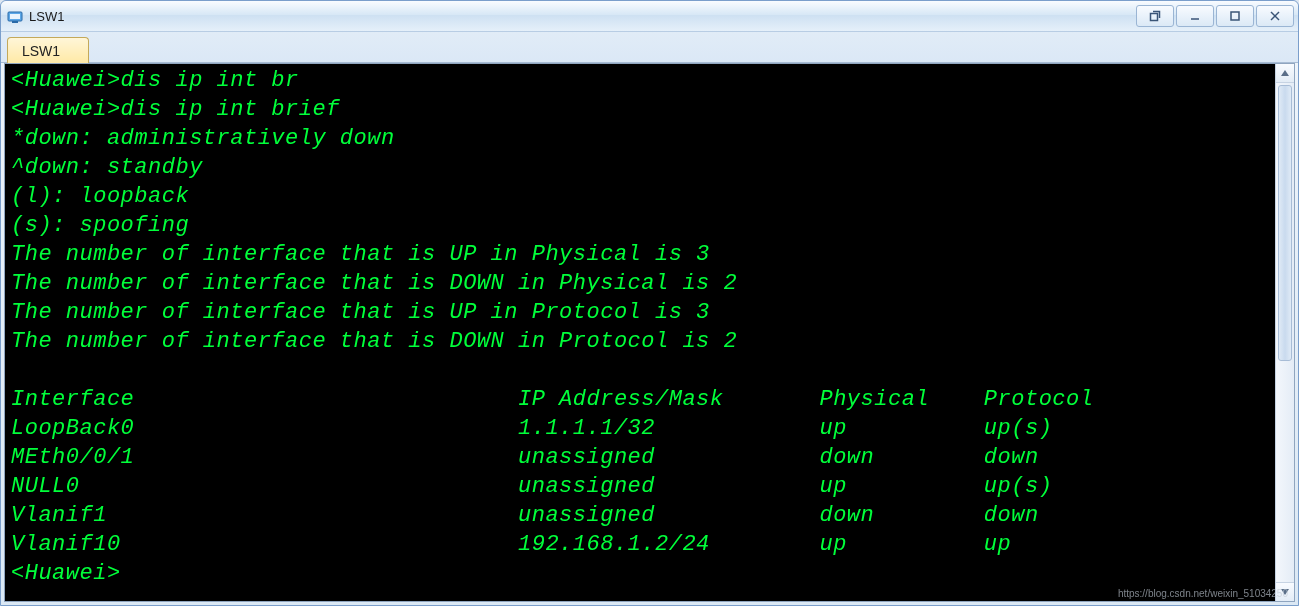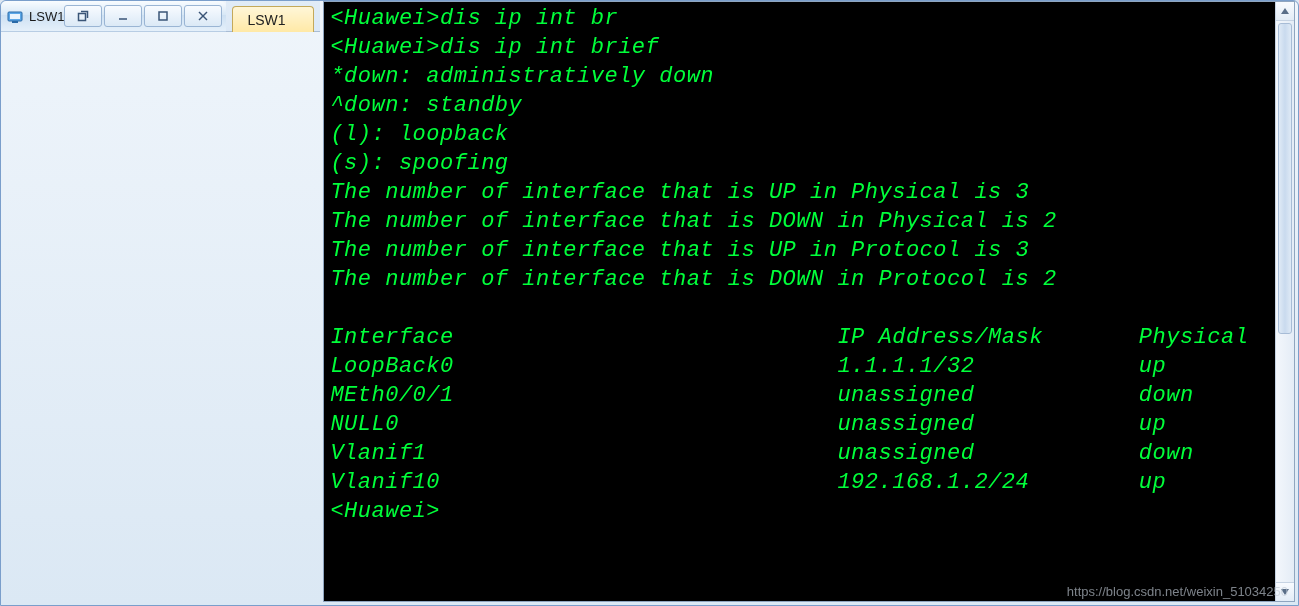--- a/index.html
+++ b/index.html
@@ -15,21 +15,21 @@
   .window {
     position: absolute;
     left: 0; top: 0;
     width: 1299px;
     height: 606px;
     box-sizing: border-box;
     border: 1px solid #7a9ecb;
     border-radius: 6px 6px 0 0;
     background: linear-gradient(to bottom, #eff5fb 0%, #dbe8f4 100%);
     display: flex;
-    flex-direction: row;
+    flex-direction: column;
   }
   .titlebar {
     height: 30px;
     display: flex;
     align-items: center;
     background: linear-gradient(to bottom, #f9fcff 0%, #d8e8f6 45%, #cde0f2 46%, #e5f0fa 100%);
     border-bottom: 1px solid #b8cde4;
     border-radius: 6px 6px 0 0;
     padding: 0 4px 0 6px;
   }
@@ -141,21 +141,21 @@
     top: 2px;
     height: 55%;
     background: linear-gradient(to right, #dfeaf6, #c9daee, #dfeaf6);
     border: 1px solid #a7bcd6;
     border-radius: 3px;
   }
   .watermark {
     position: absolute;
     right: 10px;
     bottom: 6px;
-    font-size: 13px;
+    font-size: 10px;
     color: rgba(190, 200, 210, 0.65);
     font-family: sans-serif;
     pointer-events: none;
     letter-spacing: 0;
   }
 </style>
 </head>
 <body>
 
 <div class="window">

